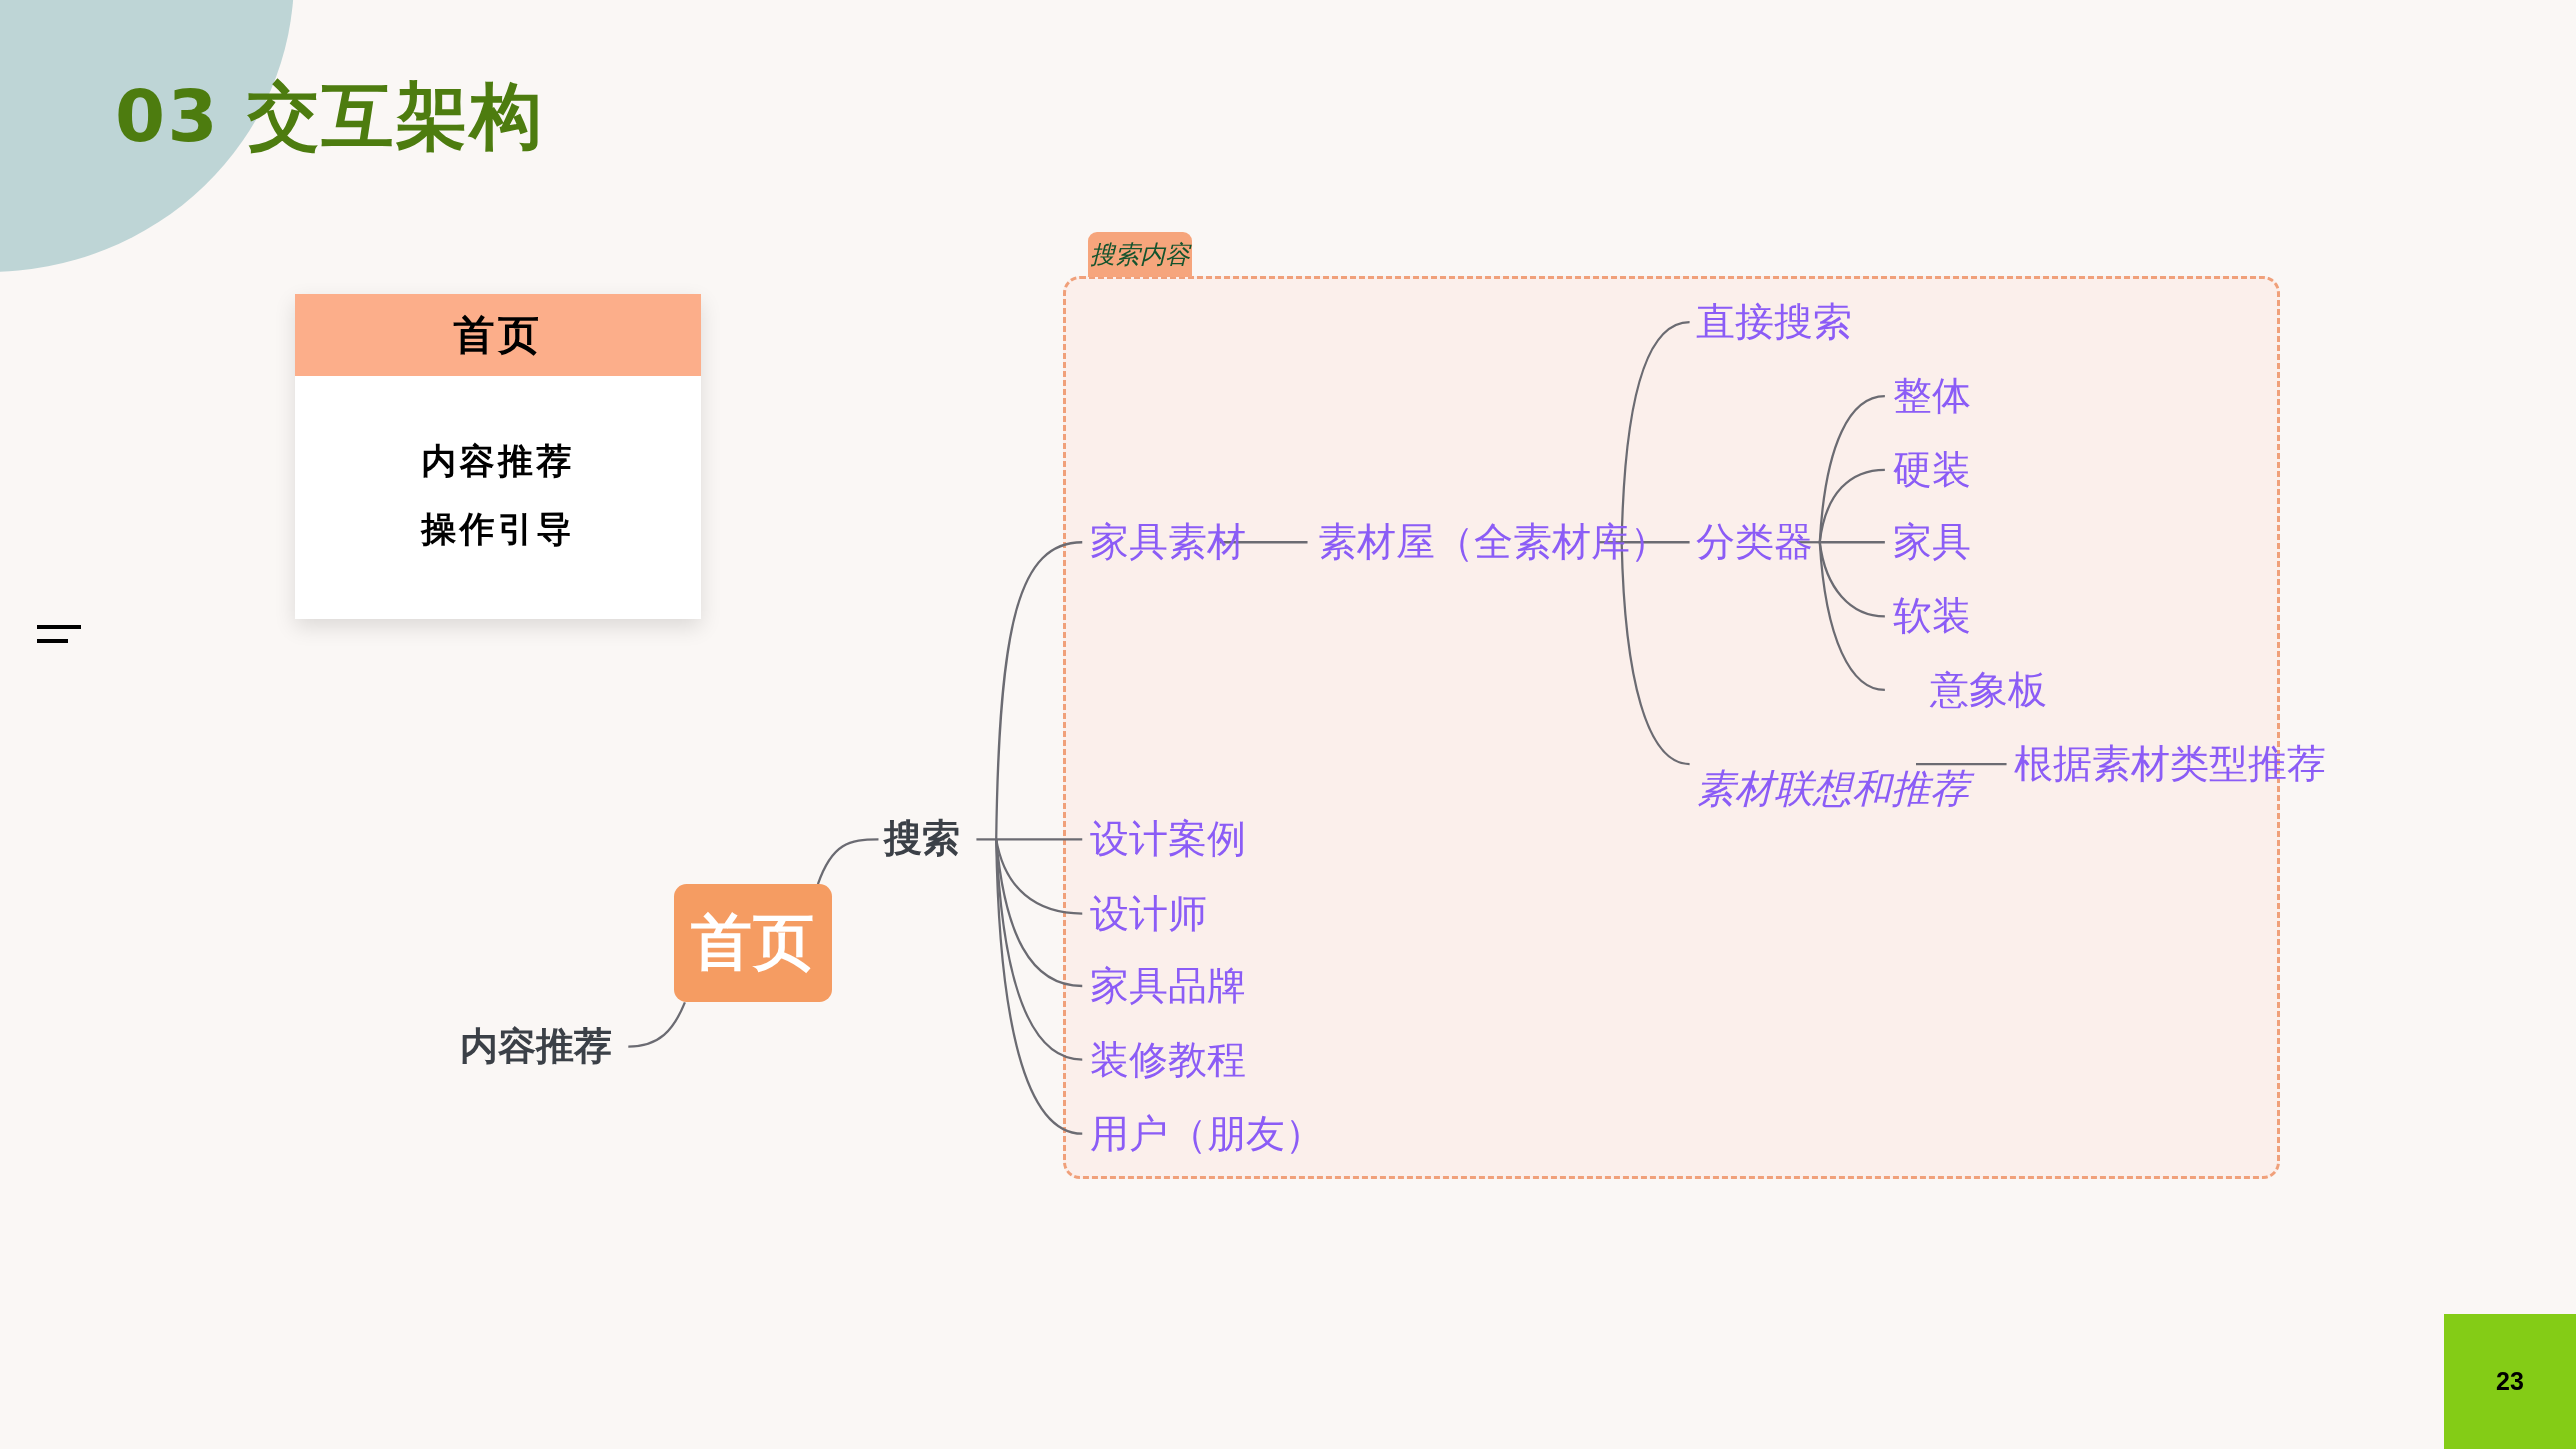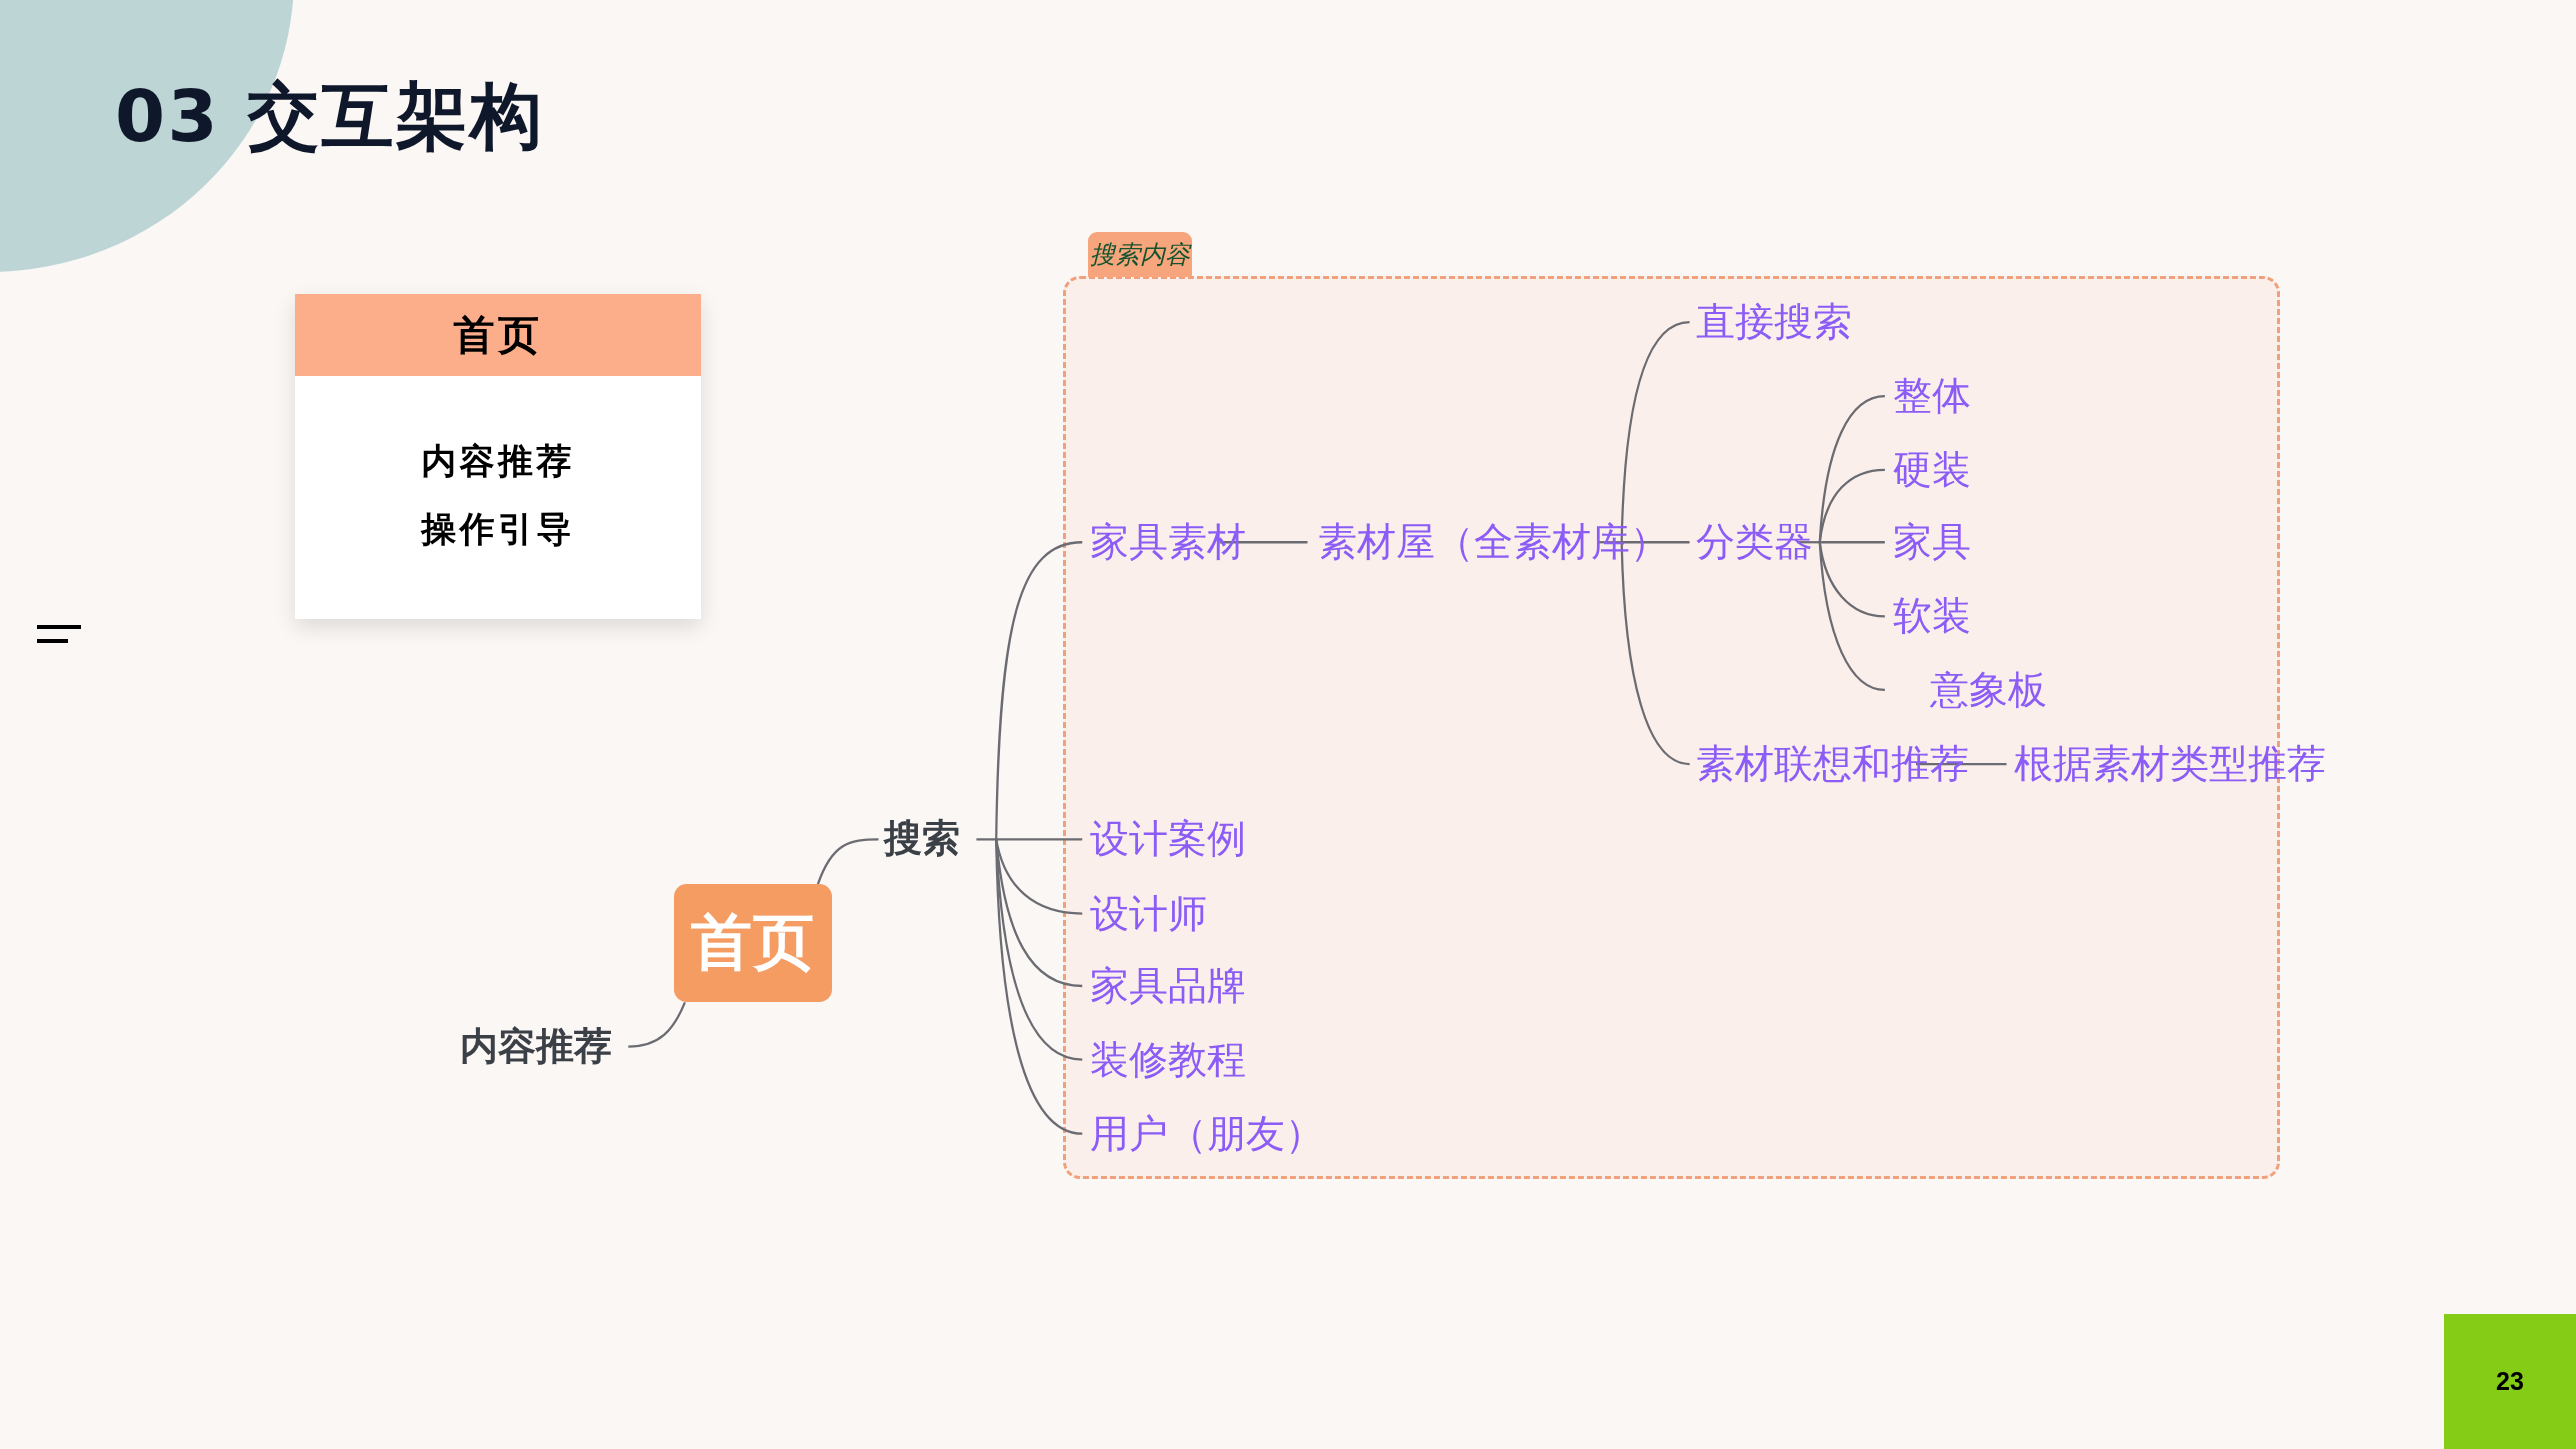--- a/index.html
+++ b/index.html
@@ -7,21 +7,21 @@
     width:2576px; height:1449px; position:relative; overflow:hidden;
     background:#faf7f5;
     font-family:"DejaVu Sans","Liberation Sans",sans-serif;
   }
   .circle {
     position:absolute; left:-317px; top:-317px; width:611px; height:589px;
     border-radius:50%; background:#bed5d6;
   }
   .title {
     position:absolute; left:115px; top:74px; font-size:72px; font-weight:bold;
-    color:#0f172a; letter-spacing:2.3px; white-space:nowrap; line-height:85px;
+    color:#4d7c0f; letter-spacing:2.3px; white-space:nowrap; line-height:85px;
   }
   .card {
     position:absolute; left:295px; top:294px; width:406px; height:325px;
     background:#ffffff; box-shadow:0 8px 20.4px rgba(0,0,0,0.12);
   }
   .card-header {
     height:82px; background:#fcae8a; display:flex; align-items:center; justify-content:center;
     font-size:41px; font-weight:bold; color:#000; letter-spacing:3.4px;
   }
   .card-body { padding-top:51px; text-align:center; }
@@ -118,21 +118,21 @@
 <div class="node" style="left:1090px;top:839px;">设计案例</div>
 <div class="node" style="left:1090px;top:914px;">设计师</div>
 <div class="node" style="left:1090px;top:986px;">家具品牌</div>
 <div class="node" style="left:1090px;top:1060px;">装修教程</div>
 <div class="node" style="left:1090px;top:1134px;">用户（朋友）</div>
 
 <div class="node" style="left:1318px;top:542px;">素材屋（全素材库）</div>
 
 <div class="node" style="left:1696px;top:322px;">直接搜索</div>
 <div class="node" style="left:1696px;top:542px;">分类器</div>
-<div class="node" style="left:1696px;top:764px;">素材联想和推荐</div>
+<div class="node" style="left:1696px;top:789px;font-style:italic;">素材联想和推荐</div>
 
 <div class="node" style="left:1893px;top:396px;">整体</div>
 <div class="node" style="left:1893px;top:470px;">硬装</div>
 <div class="node" style="left:1893px;top:542px;">家具</div>
 <div class="node" style="left:1893px;top:616px;">软装</div>
 <div class="node" style="left:1930px;top:690px;">意象板</div>
 
 <div class="node" style="left:2014px;top:764px;">根据素材类型推荐</div>
 
 <div class="pagebox">

